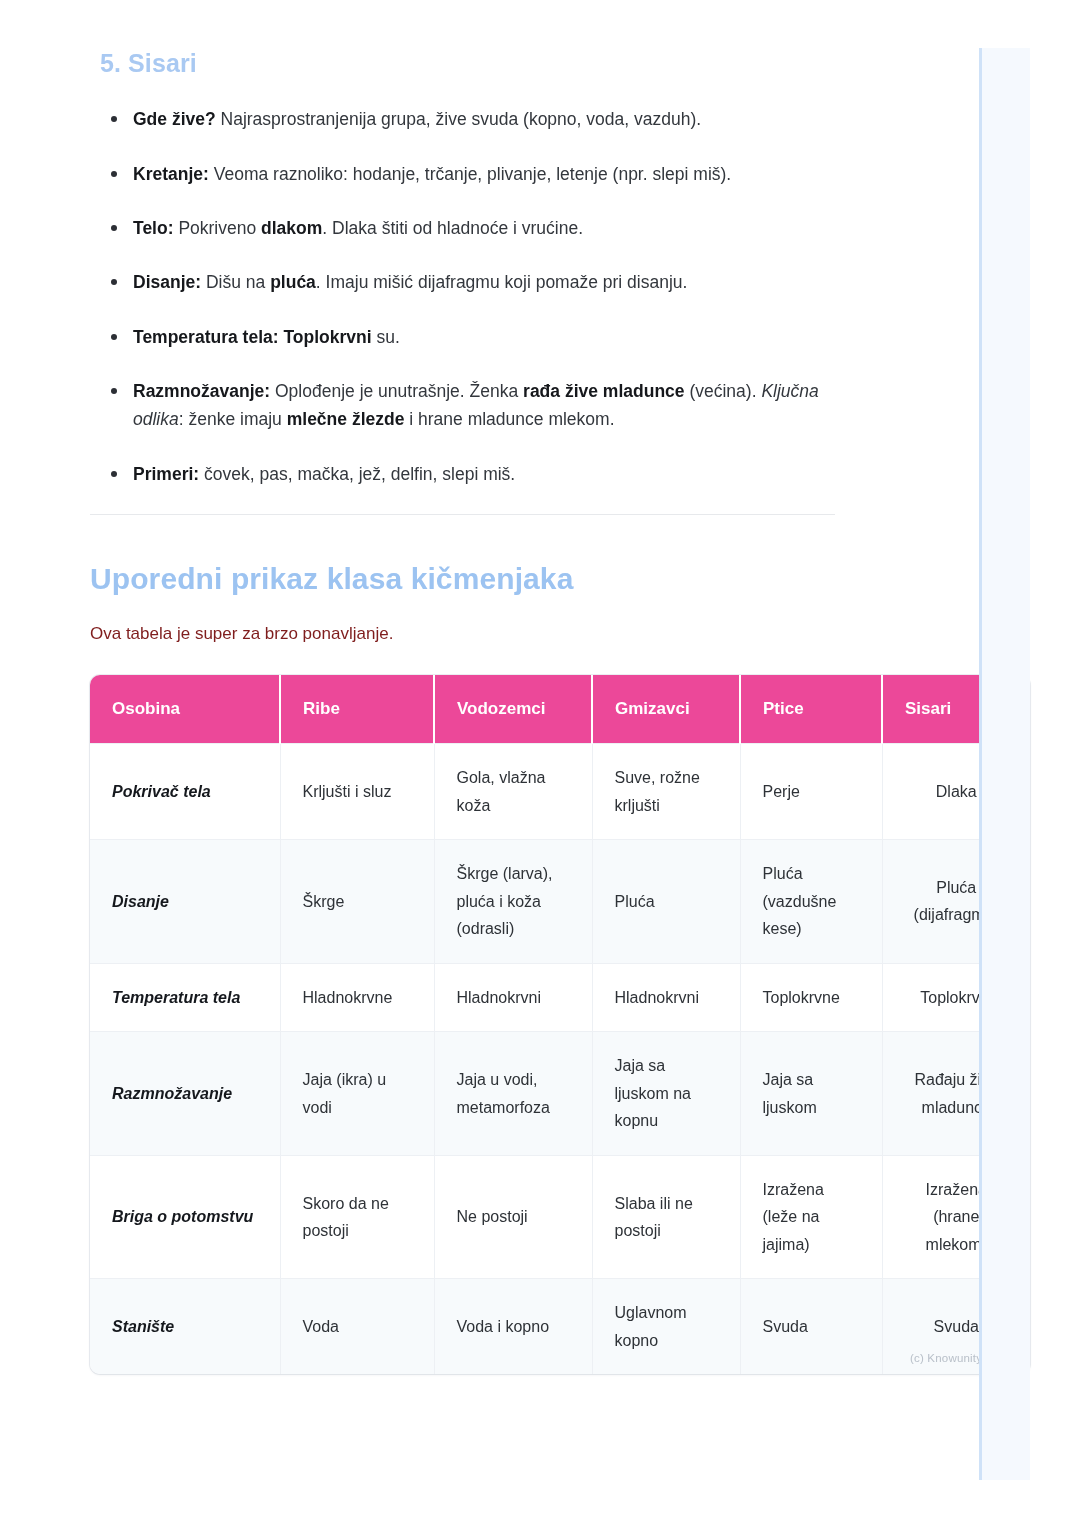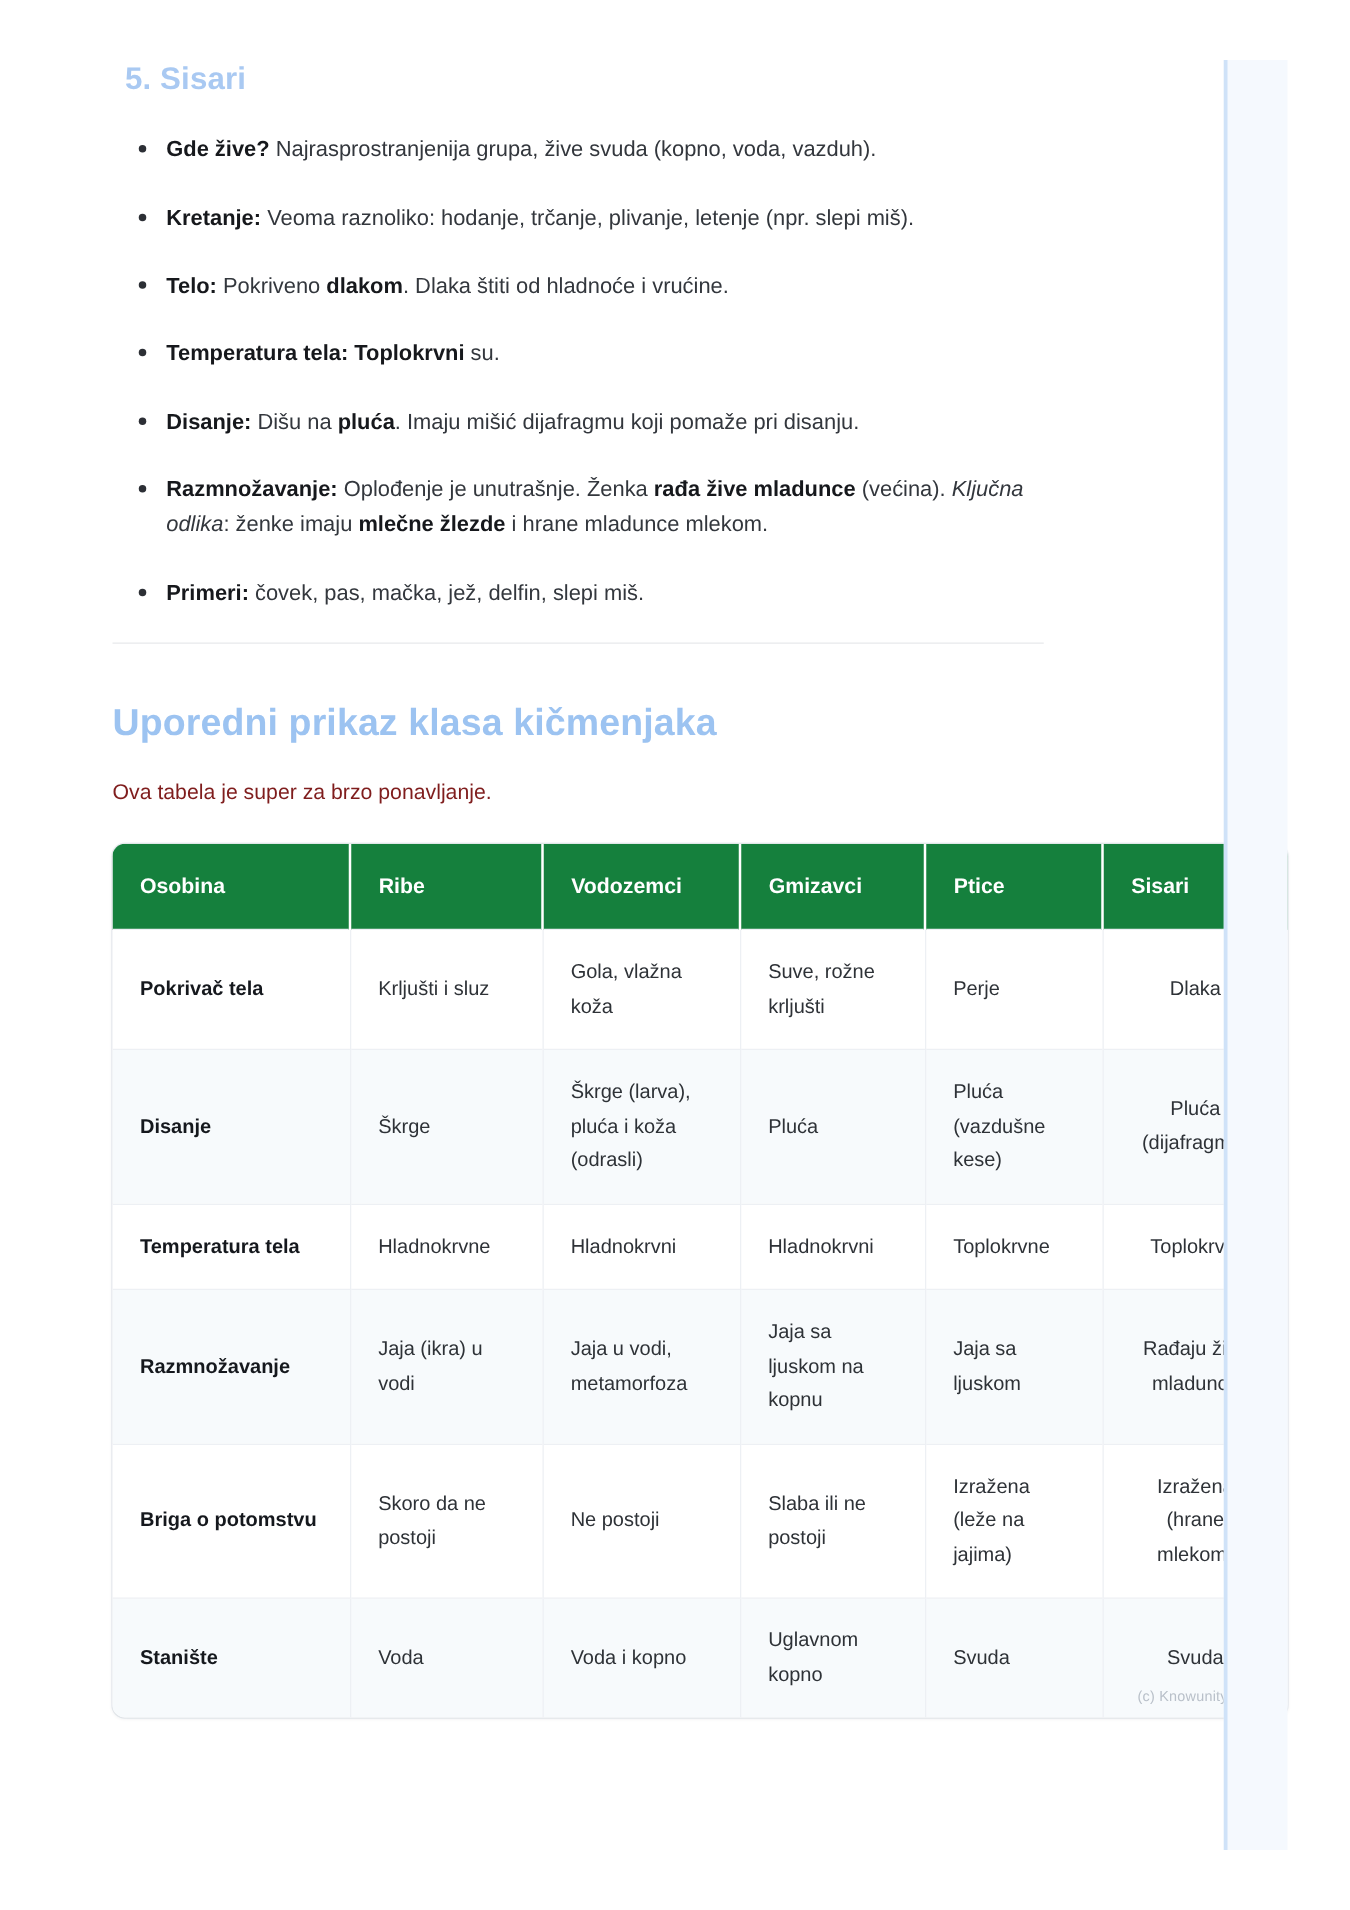--- a/index.html
+++ b/index.html
@@ -110,21 +110,21 @@
     font-size: 16px;
   }
   table.cmp col.c0 { width: 190px; }
   table.cmp col.c1 { width: 154px; }
   table.cmp col.c2 { width: 158px; }
   table.cmp col.c3 { width: 148px; }
   table.cmp col.c4 { width: 142px; }
   table.cmp col.c5 { width: 148px; }
 
   table.cmp thead th {
-    background: #15803d;
+    background: #ec4899;
     color: #ffffff;
     font-size: 17px;
     font-weight: 700;
     text-align: left;
     padding: 24px 22px;
     border-right: 2px solid #ffffff;
     vertical-align: middle;
     white-space: nowrap;
   }
   table.cmp thead th:last-child { border-right: none; }
@@ -136,20 +136,21 @@
     vertical-align: middle;
     color: #2e3237;
     line-height: 1.72;
   }
   table.cmp tbody td:last-child { border-right: none; text-align: center; }
   table.cmp tbody tr:nth-child(odd)  td { background: #ffffff; }
   table.cmp tbody tr:nth-child(even) td { background: #f7fafc; }
   table.cmp tbody td.rowhead {
     font-weight: 700;
     color: #15181d;
+    font-style: italic;
   }
 
   .watermark {
     position: absolute;
     right: 18px;
     bottom: 10px;
     font-size: 11.5px;
     color: #b9c0c9;
     letter-spacing: .2px;
     z-index: 3;
@@ -161,22 +162,22 @@
 <div class="edge-panel"></div>
 
 <div class="page">
 
   <h2 class="h-section">5. Sisari</h2>
 
   <ul class="facts" id="facts-list">
       <li><b>Gde žive?</b><span> Najrasprostranjenija grupa, žive svuda (kopno, voda, vazduh).</span></li>
       <li><b>Kretanje:</b><span> Veoma raznoliko: hodanje, trčanje, plivanje, letenje (npr. slepi miš).</span></li>
       <li><b>Telo:</b><span> Pokriveno </span><b>dlakom</b><span>. Dlaka štiti od hladnoće i vrućine.</span></li>
+      <li><b>Disanje:</b><span> Dišu na </span><b>pluća</b><span>. Imaju mišić dijafragmu koji pomaže pri disanju.</span></li>
       <li><b>Temperatura tela:</b><span> </span><b>Toplokrvni</b><span> su.</span></li>
-      <li><b>Disanje:</b><span> Dišu na </span><b>pluća</b><span>. Imaju mišić dijafragmu koji pomaže pri disanju.</span></li>
       <li><b>Razmnožavanje:</b><span> Oplođenje je unutrašnje. Ženka </span><b>rađa žive mladunce</b><span> (većina). </span><i>Ključna odlika</i><span>: ženke imaju </span><b>mlečne žlezde</b><span> i hrane mladunce mlekom.</span></li>
       <li><b>Primeri:</b><span> čovek, pas, mačka, jež, delfin, slepi miš.</span></li>
     </ul>
 
   <div class="divider"></div>
 
   <h2 class="h-big">Uporedni prikaz klasa kičmenjaka</h2>
 
   <p class="lead">Ova tabela je super za brzo ponavljanje.</p>
 

